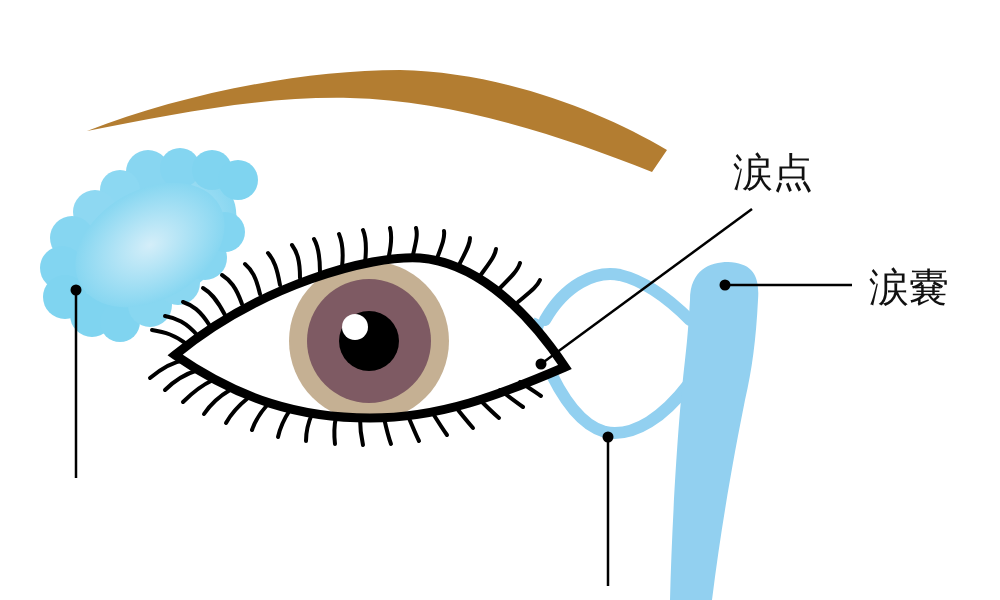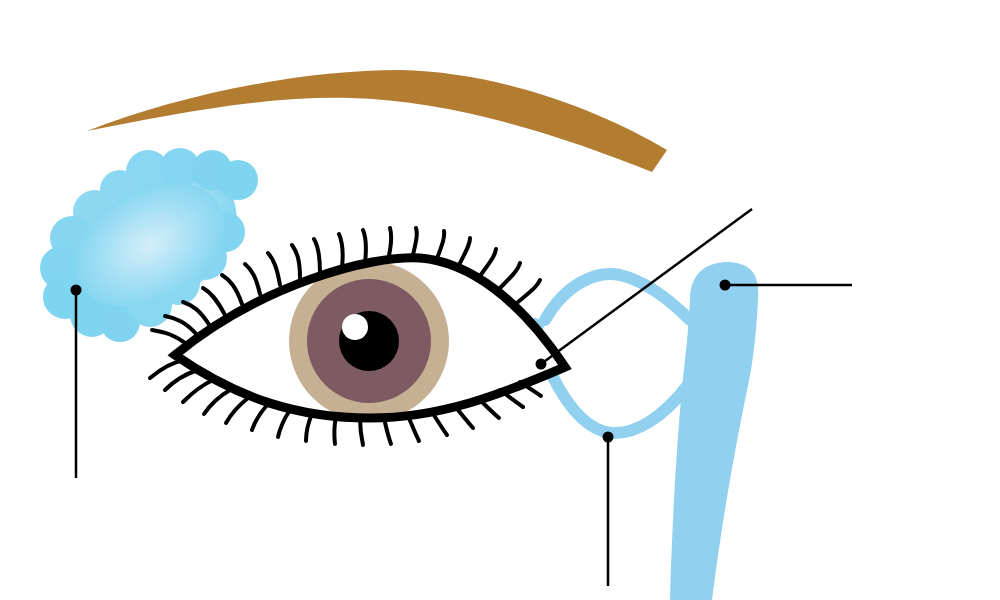--- a/index.html
+++ b/index.html
@@ -111,13 +111,15 @@
     <g>
       <line x1="725" y1="285" x2="852" y2="285" stroke="#000000" stroke-width="2.5"></line>
       <circle cx="725" cy="285" r="5.5" fill="#000000"></circle>
     </g>
     <g>
       <line x1="608" y1="437" x2="608" y2="586" stroke="#000000" stroke-width="2.5"></line>
       <circle cx="608" cy="437" r="5.5" fill="#000000"></circle>
     </g>
   </svg>
 
+  <div class="label" style="left:733px; top:152px;">涙点</div>
+  <div class="label" style="left:869px; top:267px;">涙嚢</div>
 </div>
 
 </body></html>

